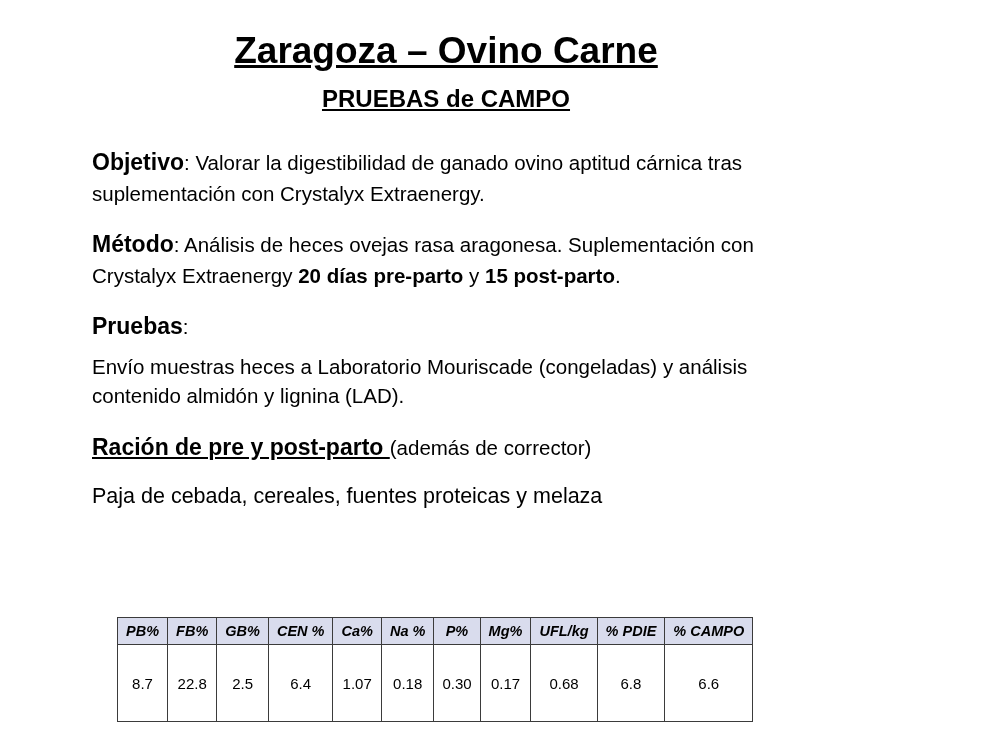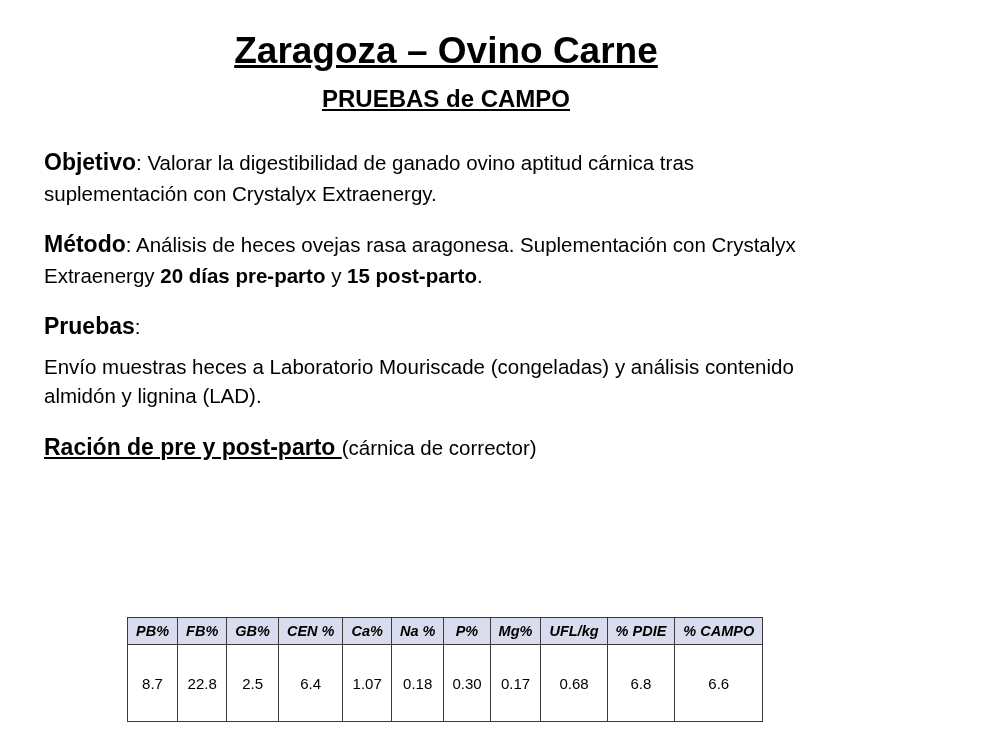--- a/index.html
+++ b/index.html
@@ -37,21 +37,21 @@
     font-size: 24px;
     font-weight: bold;
     text-decoration: underline;
     margin-top: 12px;
     line-height: 1.15;
   }
 
   
   .body-area {
     margin-top: 34px;
-    padding-left: 44px;
+    padding-left: 92px;
     padding-right: 60px;
     font-size: 20.5px;
     line-height: 1.42;
   }
   .para {
     margin-bottom: 20px;
   }
   .para.tight {
     margin-bottom: 10px;
   }
@@ -76,21 +76,21 @@
   }
   .plain-line {
     font-size: 21.5px;
     margin-top: 18px;
     margin-bottom: 0;
   }
 
   
   .table-wrap {
     position: absolute;
-    left: 127px;
+    left: 117px;
     top: 617px;
   }
   table.data {
     border-collapse: collapse;
     font-size: 14.5px;
   }
   table.data th,
   table.data td {
     border: 1px solid #3b3b3b;
     text-align: center;
@@ -133,23 +133,24 @@
     <div class="para">
       <span class="lead">Método</span><span>:</span><span> Análisis de heces ovejas rasa aragonesa. Suplementación con Crystalyx Extraenergy </span><span class="b">20 días pre-parto</span><span> y </span><span class="b">15 post-parto</span><span>.</span>
     </div>
 
     <div class="para tight">
       <span class="lead">Pruebas</span><span>:</span>
     </div>
     <div class="para">Envío muestras heces a Laboratorio Mouriscade (congeladas) y análisis contenido almidón y lignina (LAD).</div>
 
     <div class="section-head">
-      <span class="u">Ración de pre y post-parto </span><span class="normal">(cárnica de corrector)</span>
+      <span class="u">Ración de pre y post-parto </span><span class="normal">(además de corrector)</span>
     </div>
 
+    <div class="plain-line">Paja de cebada, cereales, fuentes proteicas  y melaza</div>
 
   </div>
 
   <div class="table-wrap">
     <table class="data">
       <thead>
         <tr>
           <th>PB%</th>
           <th>FB%</th>
           <th>GB%</th>

